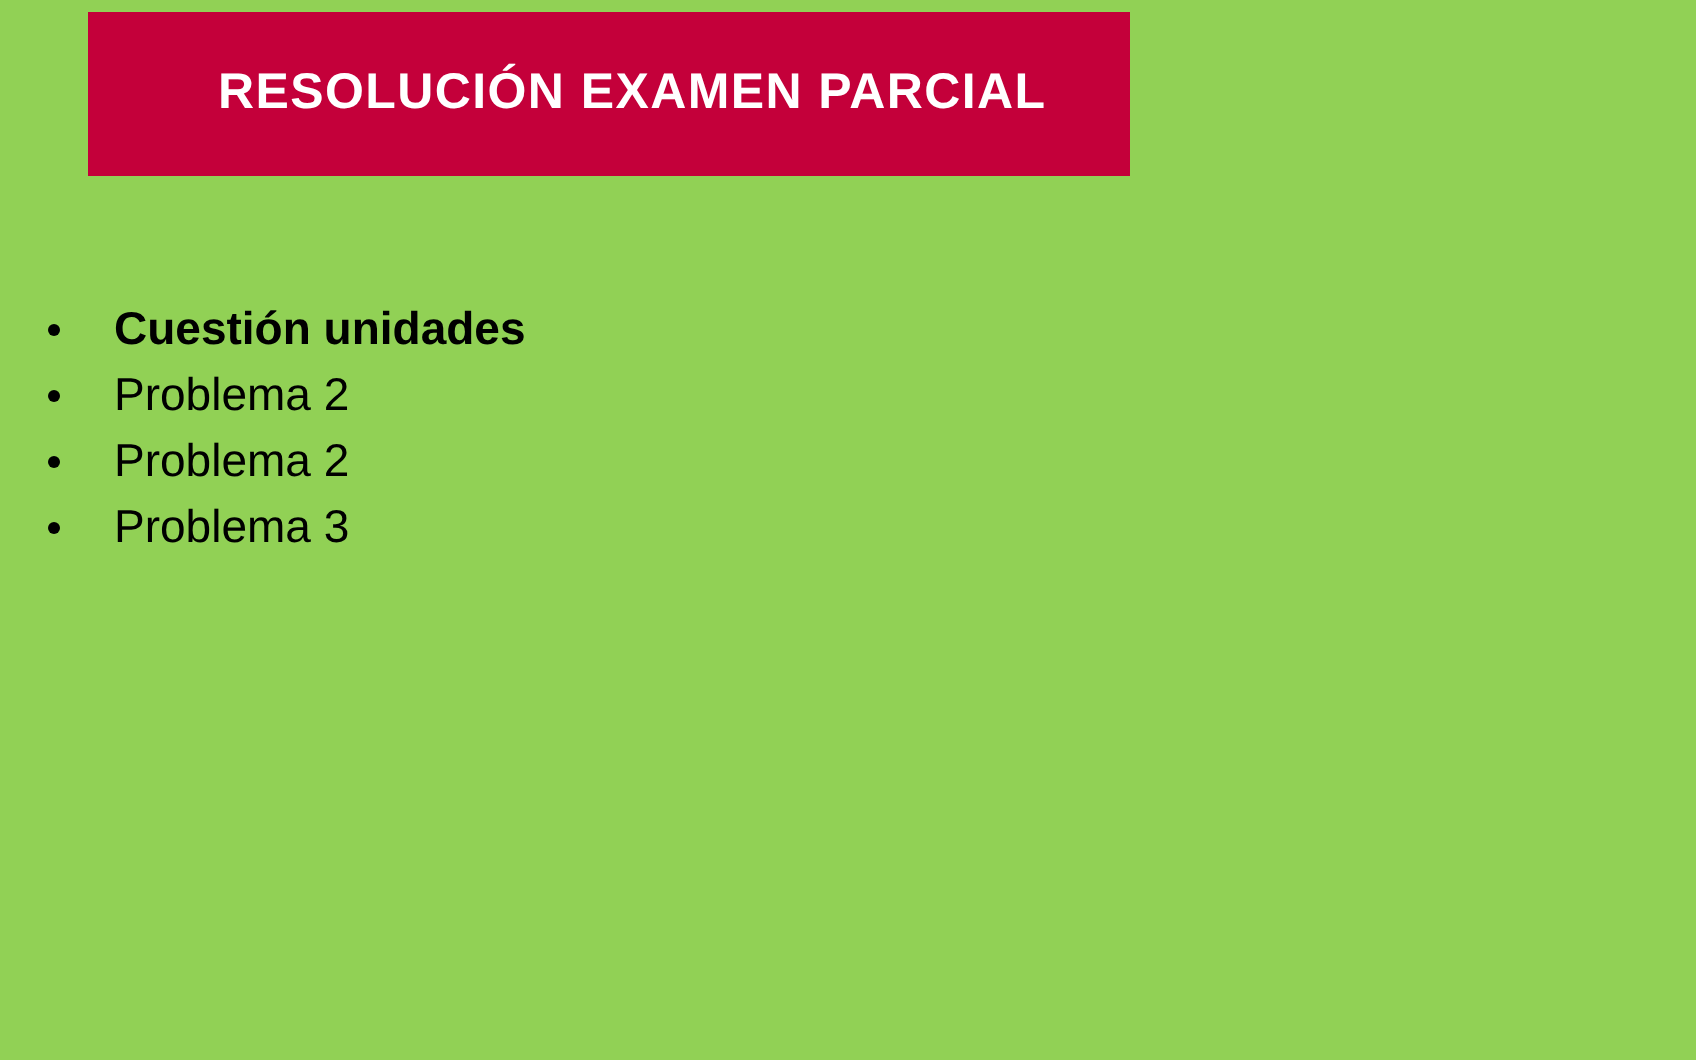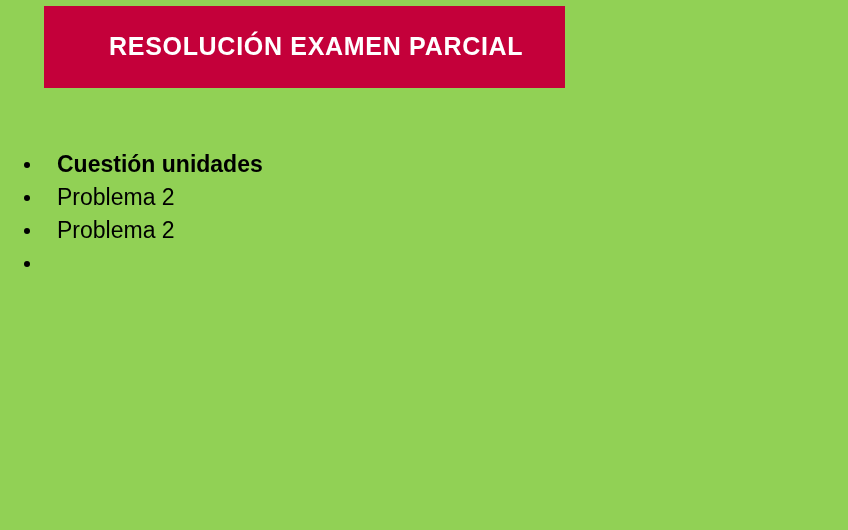--- a/index.html
+++ b/index.html
@@ -96,16 +96,17 @@
     <li class="bullet-item">
       <span class="bullet-dot"></span>
       <span class="bullet-label">Problema 2</span>
     </li>
     <li class="bullet-item">
       <span class="bullet-dot"></span>
       <span class="bullet-label">Problema 2</span>
     </li>
     <li class="bullet-item">
       <span class="bullet-dot"></span>
+      <span class="bullet-label">Problema 3</span>
     </li>
   </ul>
 
 </div>
 
 </body></html>

